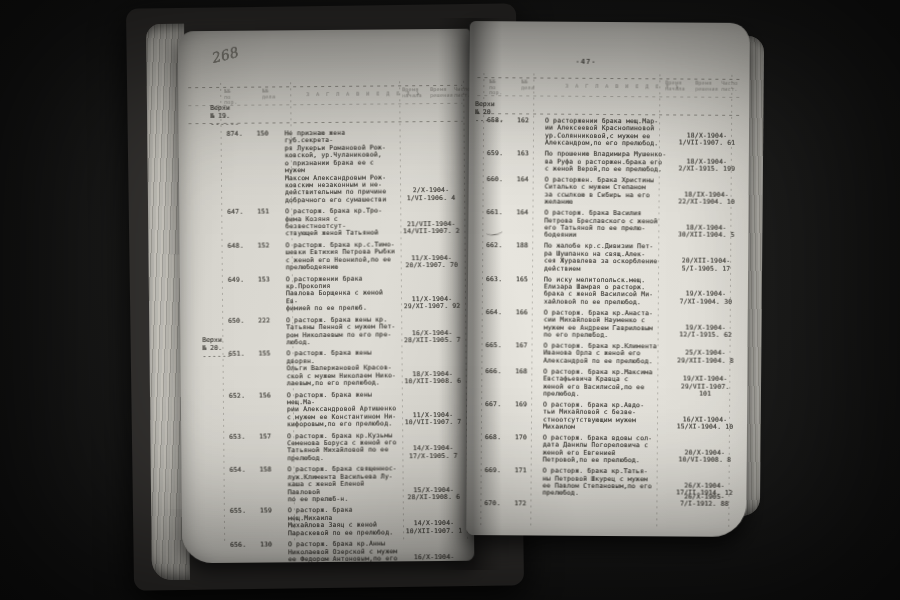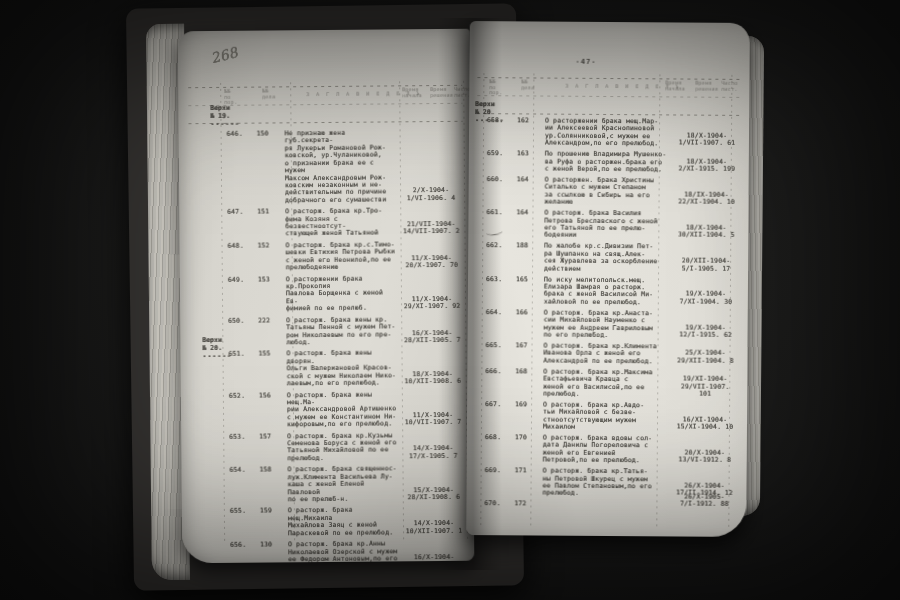--- a/index.html
+++ b/index.html
@@ -28,21 +28,21 @@
   .gutter{position:absolute;left:438px;top:18px;width:64px;height:552px;pointer-events:none;
     background:linear-gradient(90deg,rgba(0,0,0,0) 0%,rgba(0,0,0,.22) 42%,rgba(0,0,0,.3) 55%,rgba(0,0,0,0) 100%);}
   .vignette{position:absolute;inset:0;pointer-events:none;box-shadow:inset 0 0 150px 55px rgba(0,0,0,.62);}
   .ink{color:#514f4a;filter:blur(.3px);text-shadow:0 0 .6px rgba(82,80,72,.9);}
   .hand{font-family:"DejaVu Serif","Liberation Serif",serif;font-style:italic;color:#84827a;}
   .dotline{position:absolute;height:1px;
     background:repeating-linear-gradient(90deg,rgba(75,72,64,.5) 0 3px,rgba(0,0,0,0) 3px 7px);}
   .vline{position:absolute;width:1px;
     background:repeating-linear-gradient(180deg,rgba(75,72,64,.3) 0 2px,rgba(0,0,0,0) 2px 6px);}
   .hdr{position:absolute;font-size:5px;line-height:1.1;opacity:.38;white-space:pre-line;letter-spacing:.3px;}
-  .note{position:absolute;font-size:6.5px;line-height:1.2;white-space:pre-line;font-weight:bold;}
+  .note{position:absolute;font-size:6.5px;line-height:1.2;white-space:pre-line;}
   .note .dash{display:block;letter-spacing:1px;}
   .pagenum-typed{position:absolute;font-size:7px;letter-spacing:1px;}
   .handnum{position:absolute;font-size:14px;transform:rotate(-14deg);}
   .entries{position:absolute;font-size:6.4px;line-height:1.16;letter-spacing:.2px;}
   .entry{position:relative;display:grid;grid-template-columns:27px 25px 1fr;column-gap:3px;}
   .page-left .entry{margin-bottom:4px;}
   .page-right .entry{margin-bottom:3.5px;}
   .c1,.c2{white-space:nowrap;}
   .c3{white-space:pre-line;padding-right:66px;}
   .dates{position:absolute;right:0;bottom:1px;width:64px;white-space:pre-line;text-align:center;}
@@ -82,21 +82,21 @@
     <div class="vline" style="left:221px;top:52px;height:460px;"></div>
     <div class="vline" style="left:285px;top:52px;height:460px;"></div>
 
     <div class="note" style="left:32px;top:74px;"><span>Верхи
 № 19.</span><span class="dash">------</span></div>
     <div class="note" style="left:22px;top:306px;"><span>Верхи
 № 20.</span><span class="dash">------</span></div>
 
     <div class="entries" style="left:48px;top:100px;width:236px;">
       <div class="entry">
-          <span class="c1">646.</span>
+          <span class="c1">874.</span>
           <span class="c2">150</span>
           <div class="c3">Не признаю жена губ.секрета-
 ря Лукерьи Романовой Рож-
 ковской, ур.Чуланиковой,
 о признании брака ее с мужем
 Максом Александровым Рож-
 ковским незаконным и не-
 действительным по причине
 добрачного его сумашестви</div>
           <div class="dates">2/X-1904-
@@ -333,21 +333,21 @@
 15/XI-1904. 10</div>
         </div>
       <div class="entry">
           <span class="c1">668.</span>
           <span class="c2">170</span>
           <div class="c3">О расторж. брака вдовы сол-
 дата Данилы Погореловича с
 женой его Евгенией
 Петровой,по ее прелюбод.</div>
           <div class="dates">20/X-1904-
-13/VI-1912. 8</div>
+10/VI-1908. 8</div>
         </div>
       <div class="entry">
           <span class="c1">669.</span>
           <span class="c2">171</span>
           <div class="c3">О расторж. брака кр.Татья-
 ны Петровой Шкурец с мужем
 ее Павлом Степановым,по его
 прелюбод.</div>
           <div class="dates">26/X-1904-
 17/II-1914. 12</div>

